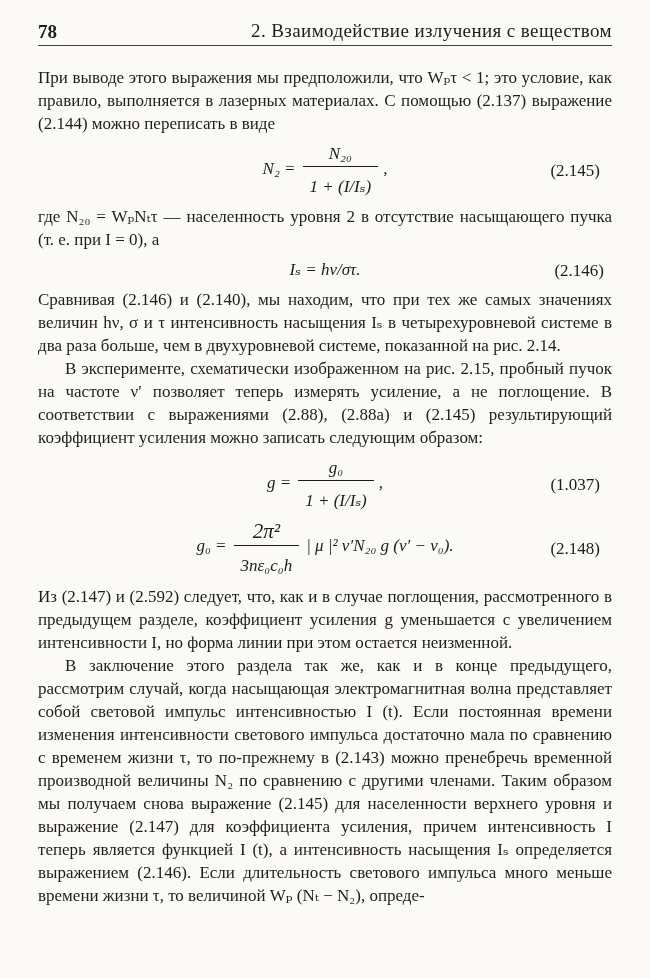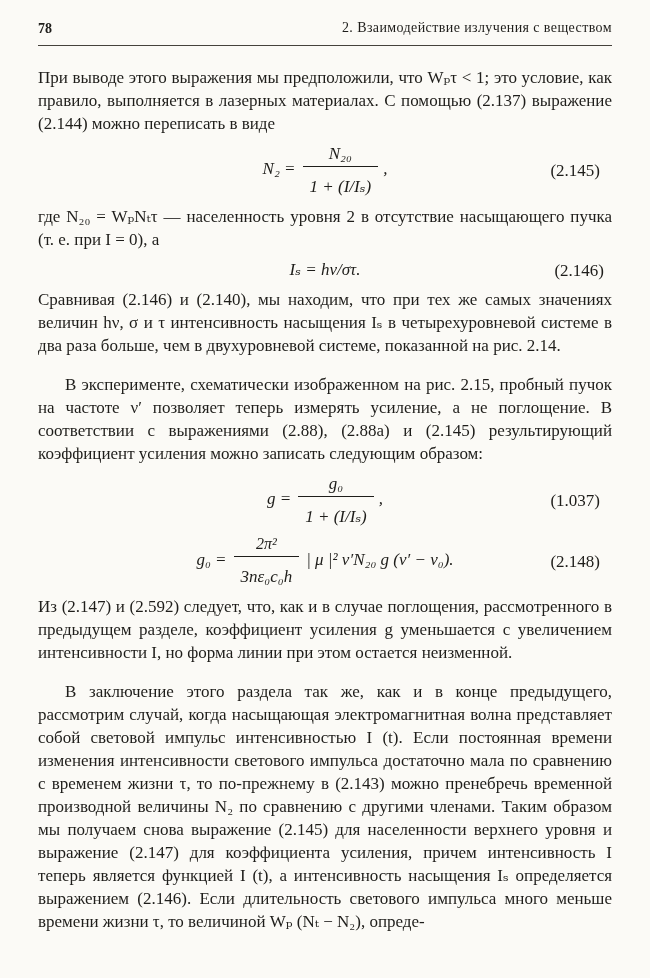--- a/index.html
+++ b/index.html
@@ -17,21 +17,21 @@
     color: #1e1d1a;
     box-sizing: border-box;
     padding: 20px 38px 24px 38px;
     overflow: hidden;
     box-shadow: 0 0 6px rgba(0,0,0,.25);
   }
   
   .page-header {
     position: relative;
     height: 22px;
-    font-size: 14px;
+    font-size: 19px;
   }
   .page-num {
     position: absolute;
     left: 0;
     top: 1px;
     font-weight: bold;
   }
   .running-head {
     display: block;
     text-align: right;
@@ -46,21 +46,20 @@
   .text-block {
     font-size: 17px;
     line-height: 23px;
     text-align: justify;
   }
   .para {
     margin: 0;
   }
   .para.indent {
     text-indent: 27px;
-    margin-top: 16px;
   }
   .para.flush {
     text-indent: 0;
   }
   
   .equation {
     position: relative;
     text-align: center;
     margin: 9px 12px;
     font-style: italic;
@@ -80,21 +79,21 @@
   }
   .frac .num {
     display: block;
     border-bottom: 1.3px solid #1e1d1a;
     padding: 0 7px 2px 7px;
   }
   .frac .den {
     display: block;
     padding: 10px 7px 0 7px;
   }
-  .frac.small-top .num { font-size: 16px; }
+  .frac.small-top .num { font-size: 21px; }
   .eq-number {
     position: absolute;
     right: 0;
     top: 50%;
     transform: translateY(-50%);
     font-style: normal;
   }
 </style>
 </head>
 <body>

